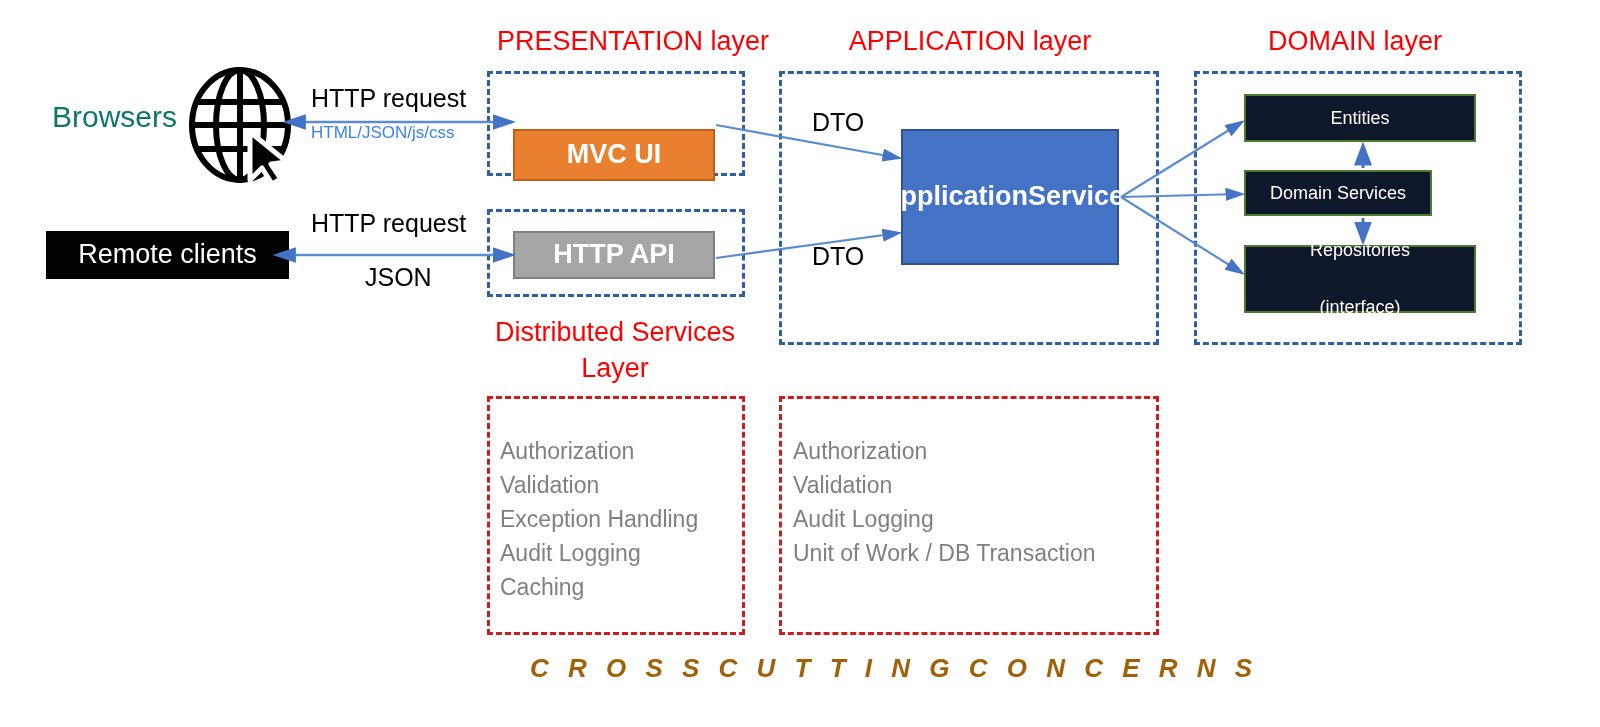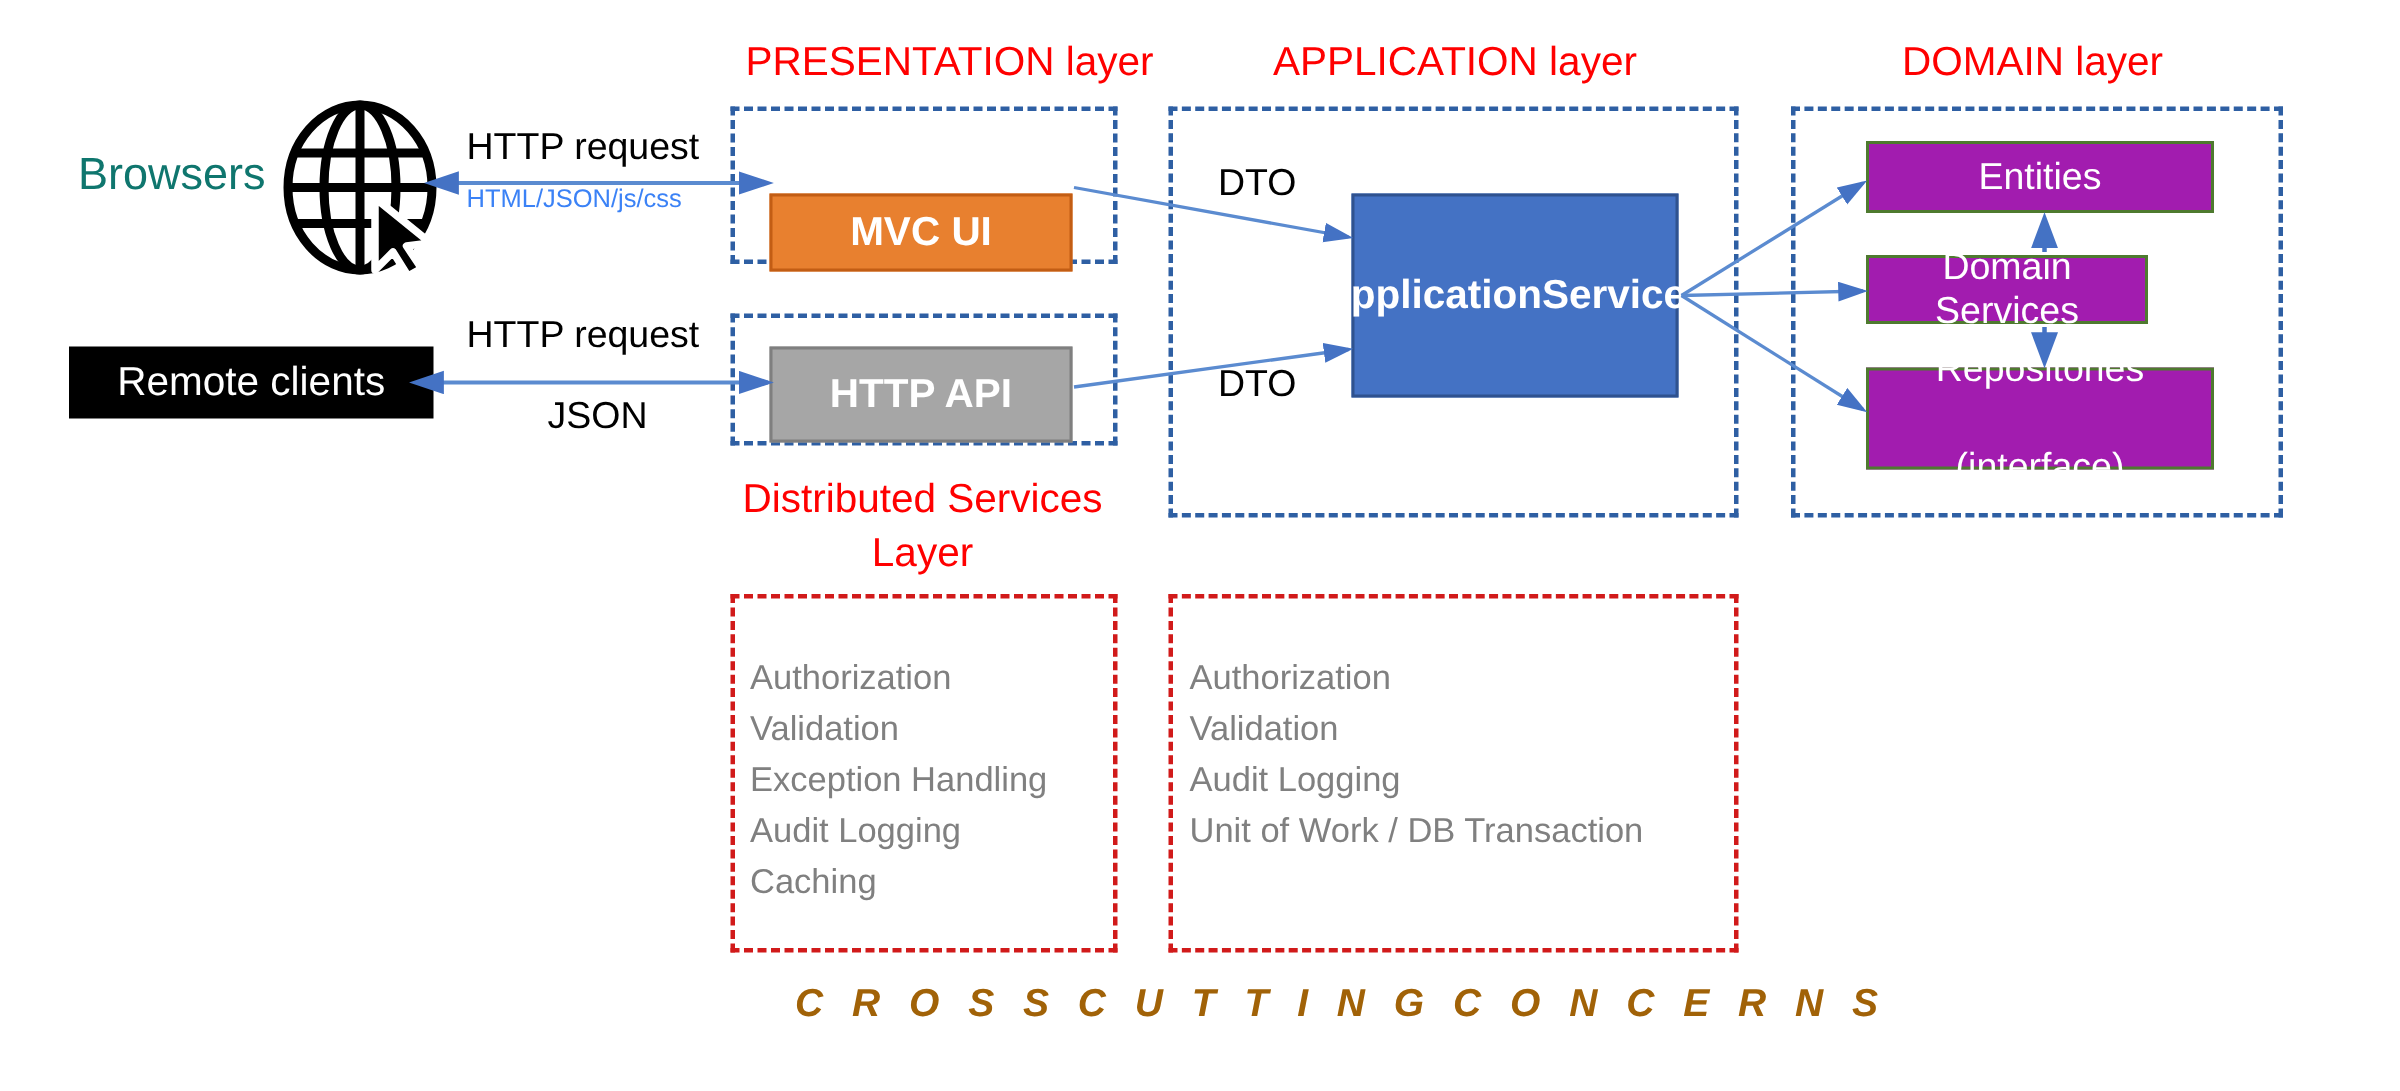--- a/index.html
+++ b/index.html
@@ -69,23 +69,23 @@
     font-weight: bold;
     font-size: 27px;
   }
   .node-blue {
     background: #4472C4;
     border: 2px solid #2F528F;
     font-weight: bold;
     font-size: 27px;
   }
   .node-green {
-    background: #a21caf;
+    background: #0f172a;
     border: 2px solid #4E7A2F;
-    font-size: 25px;
+    font-size: 18px;
   }
   .node-black {
     background: #000000;
     border: none;
     font-size: 27px;
   }
 
   
   .lbl {
     position: absolute;
@@ -176,21 +176,21 @@
         <line x1="7" y1="83" x2="97" y2="83"></line>
       </g>
       <path d="M62 66 L62 114 L74 102 L84 118 L93 113 L83 98 L99 96 Z" fill="#000000" stroke="#ffffff" stroke-width="5" stroke-linejoin="round"></path>
     </svg>
   </div>
 
   <div class="node node-black" style="left:46px; top:231px; width:243px; height:48px;">Remote clients</div>
 
   <div class="node node-orange" style="left:513px; top:97px; width:202px; height:52px;">MVC UI</div>
 
-  <div class="node node-gray" style="left:513px; top:231px; width:202px; height:64px;">HTTP API</div>
+  <div class="node node-gray" style="left:513px; top:231px; width:202px; height:48px;">HTTP API</div>
 
   <div class="node node-blue" style="left:901px; top:129px; width:218px; height:136px; flex-direction:row;">
     <span>Application</span>
     <span>Services</span>
   </div>
 
   <div class="node node-green" style="left:1244px; top:94px; width:232px; height:48px;">Entities</div>
 
   <div class="node node-green" style="left:1244px; top:170px; width:188px; height:46px;">Domain Services</div>
 

